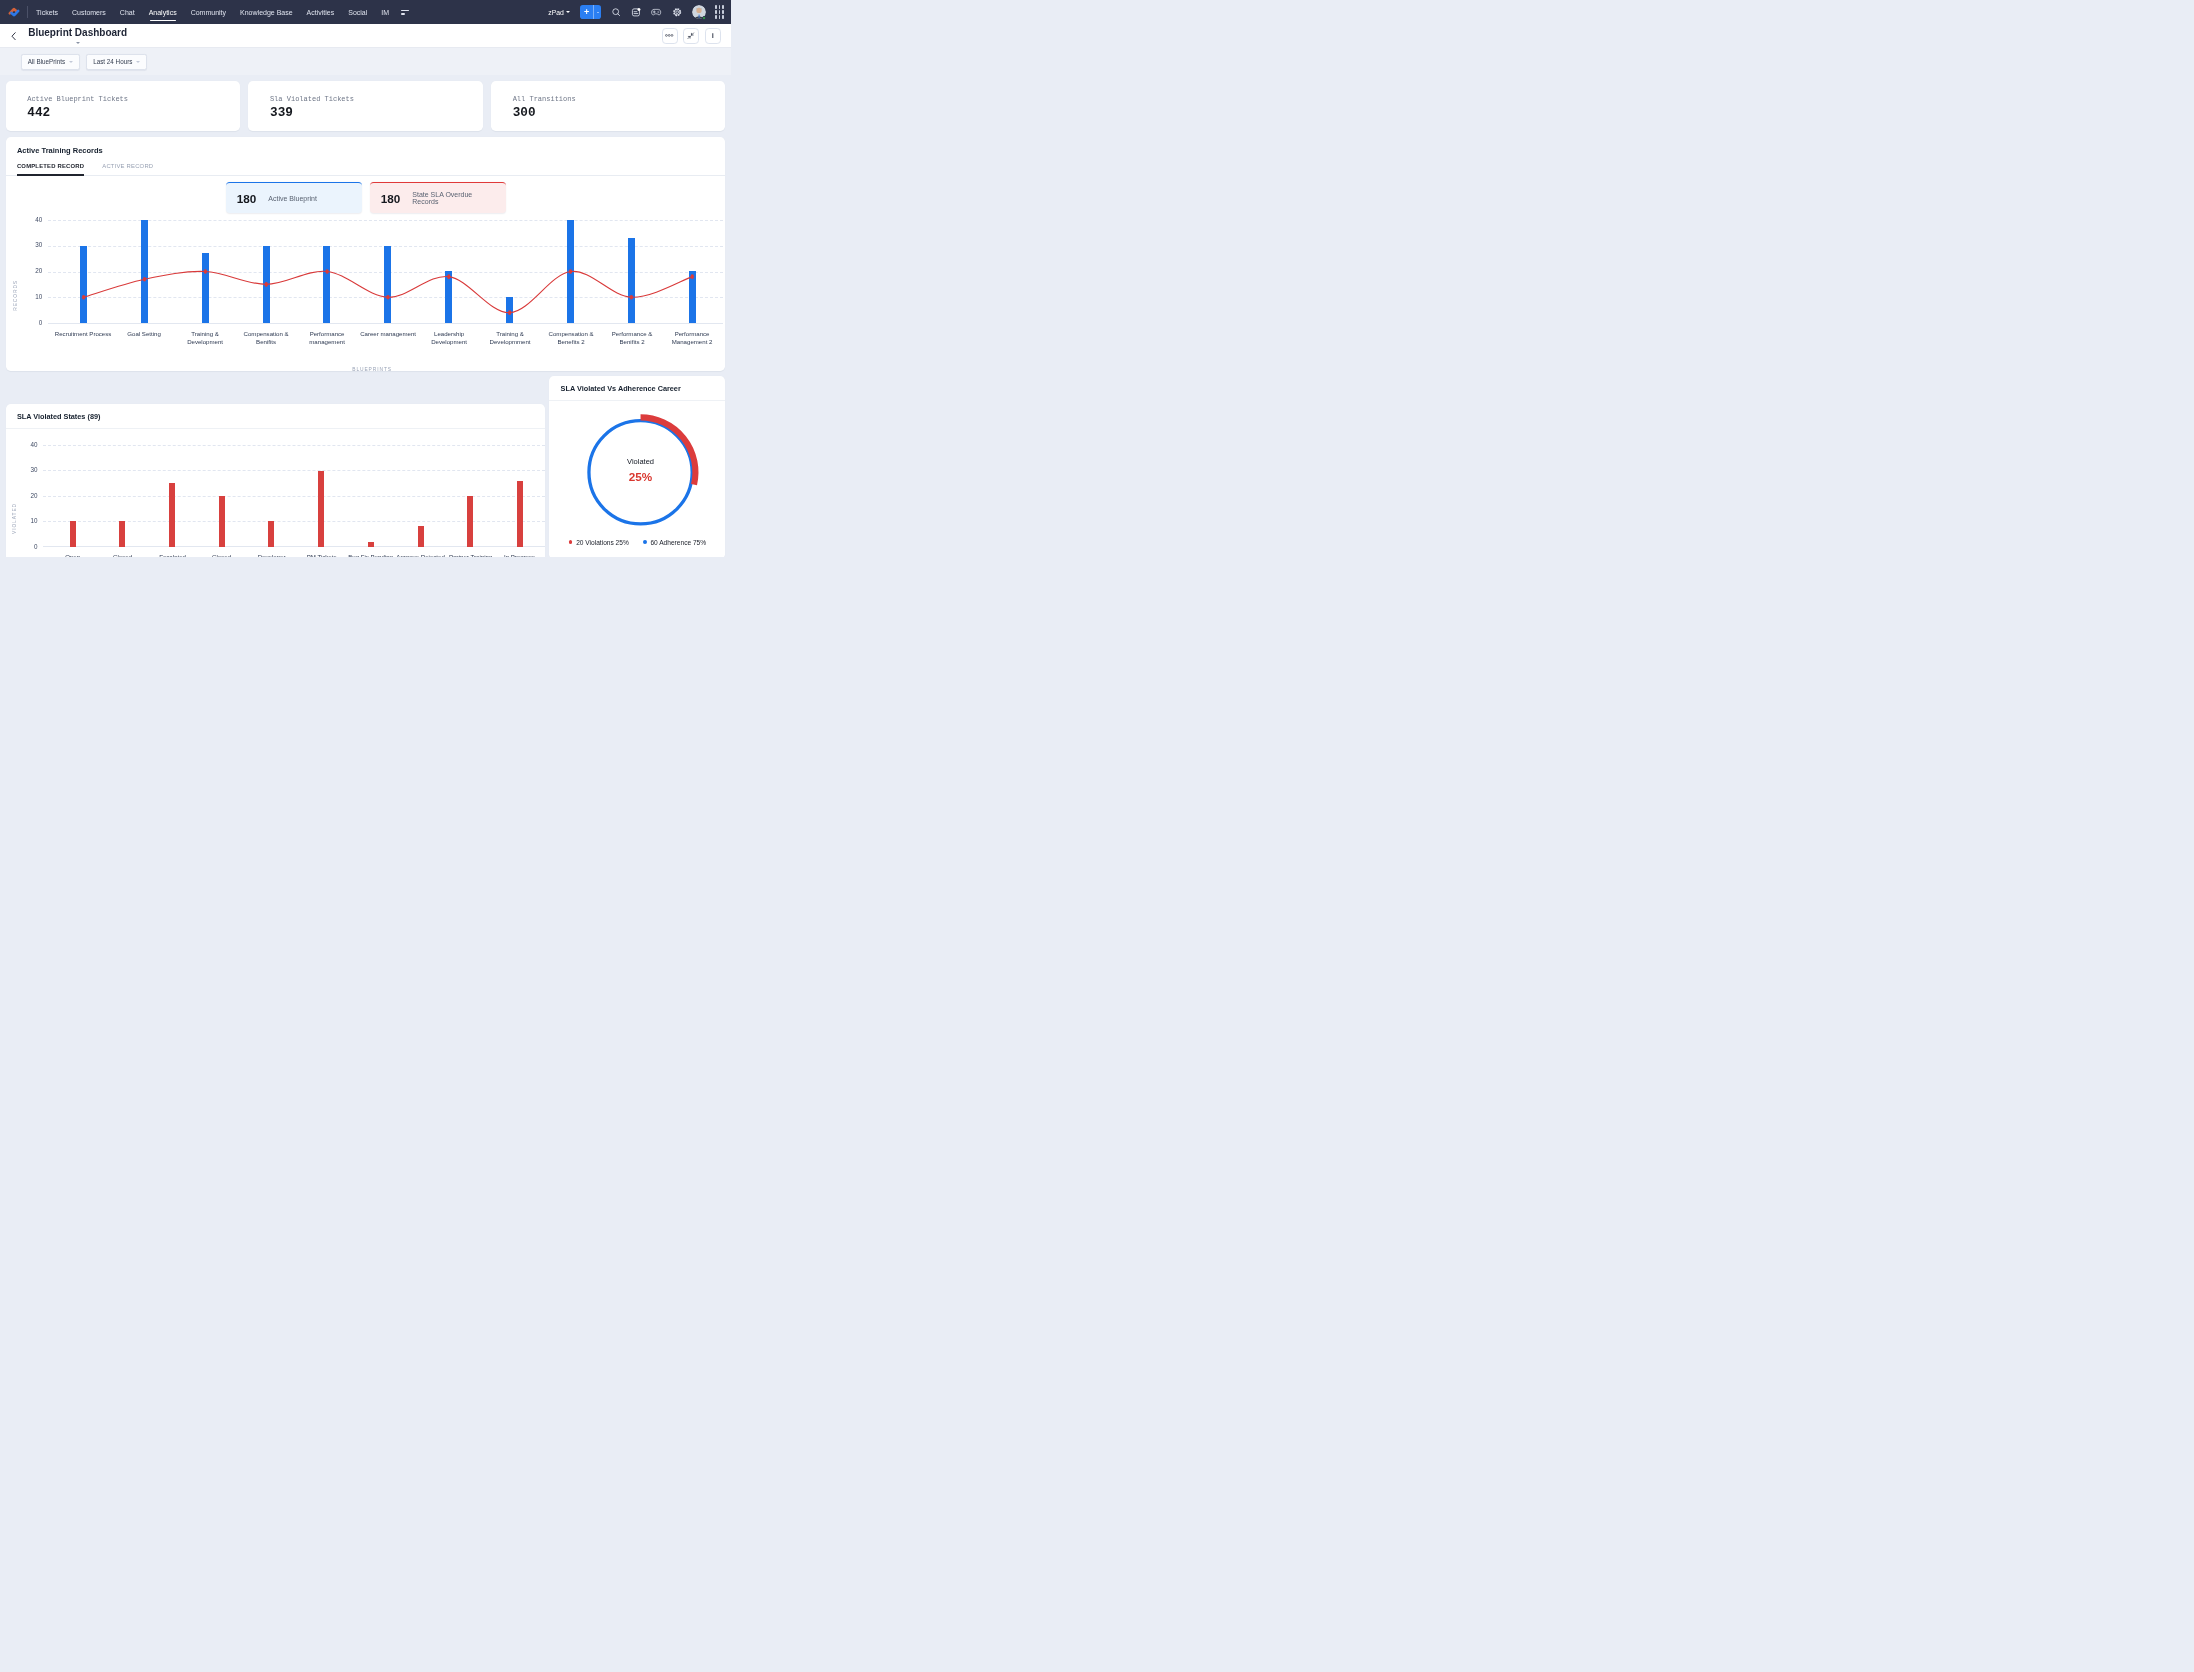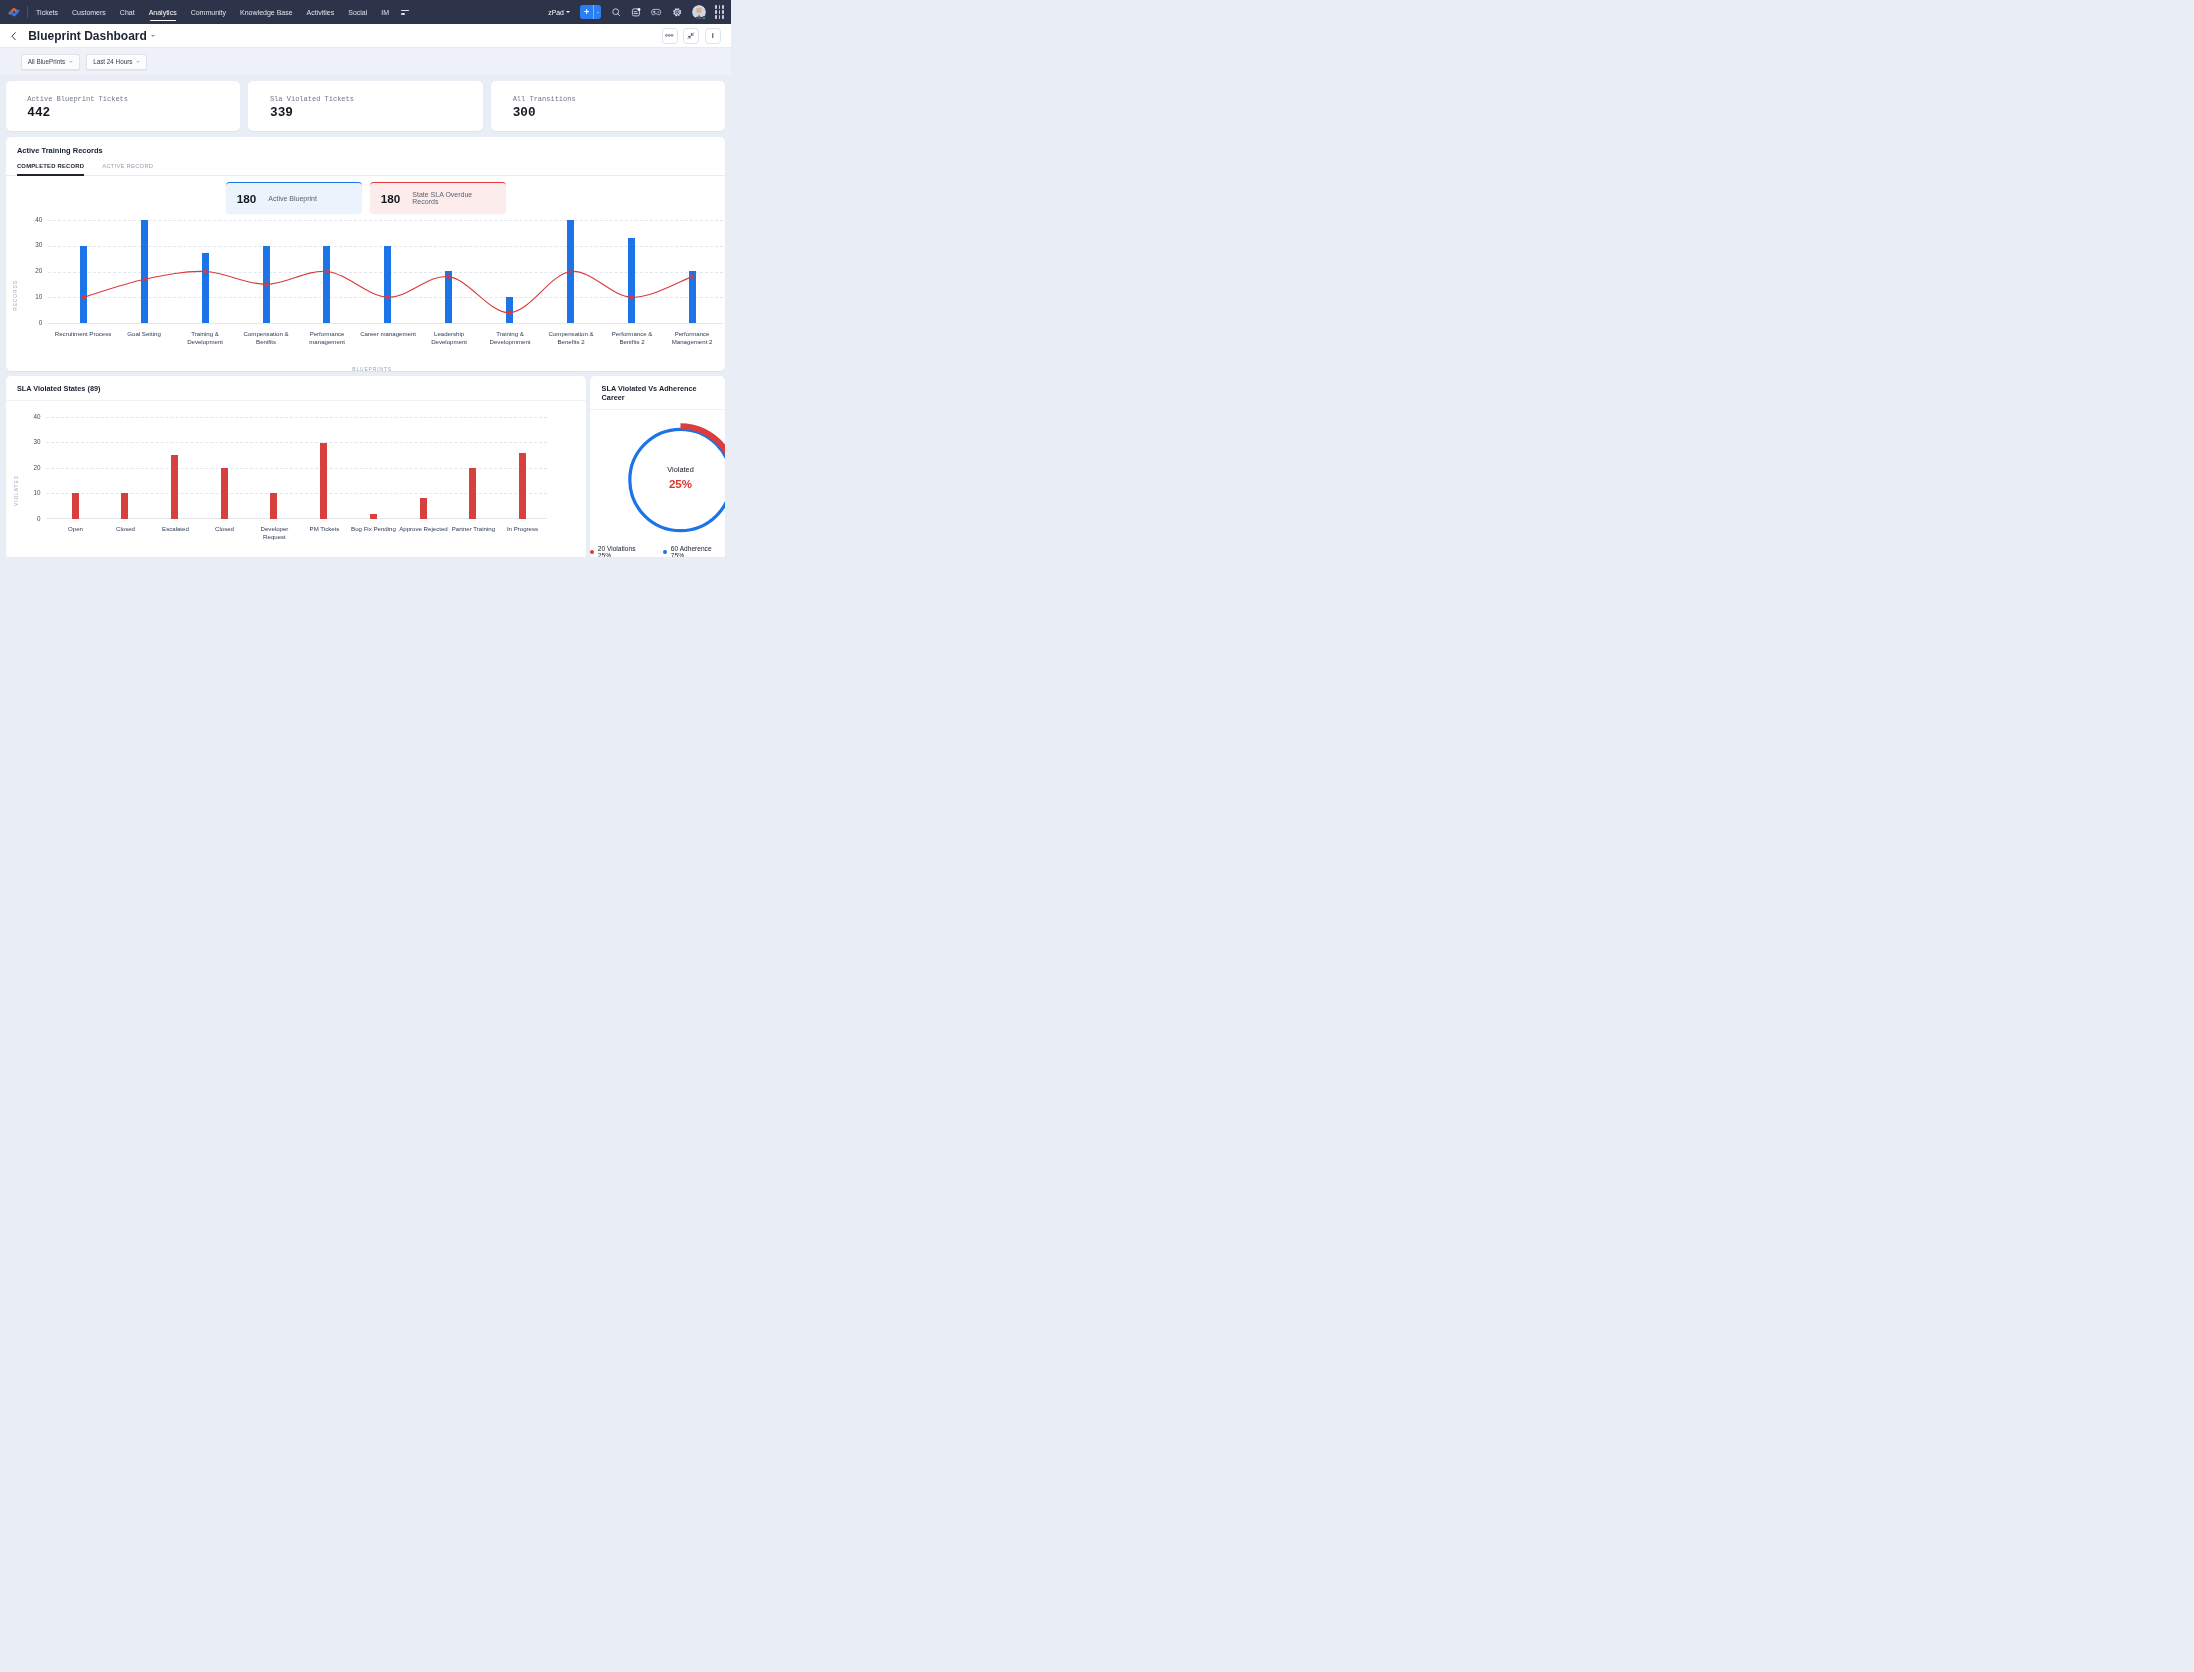--- a/index.html
+++ b/index.html
@@ -29,21 +29,21 @@
   .nav-ico { width:10.3px; height:10.3px; display:block; cursor:pointer; }
   .avatar-wrap { position:relative; width:14px; height:14px; cursor:pointer; }
   .avatar-wrap svg { width:14px; height:14px; border-radius:50%; display:block; }
   .presence { position:absolute; right:-0.5px; bottom:-0.5px; width:4.2px; height:4.2px; background:#35b34a; border:0.9px solid #2d3349; border-radius:50%; }
   .apps-grid { display:grid; grid-template-columns:repeat(3,1.9px); grid-template-rows:repeat(3,3.8px); gap:1.2px; cursor:pointer; }
   .apps-grid i { background:#c7cdda; border-radius:0.7px; }
 
   
   .pagehead { height:24px; background:#fff; display:flex; align-items:center; padding:0 10.3px 0 11.3px; border-bottom:0.5px solid #e7eaf1; }
   .back-btn { width:9.4px; height:9.4px; cursor:pointer; margin-right:7.5px; display:flex; align-items:center; }
-  .page-title { font-size:12px; font-weight:700; color:#1d2334; display:flex; align-items:center; gap:3.8px; cursor:pointer; }
+  .page-title { font-size:10px; font-weight:700; color:#1d2334; display:flex; align-items:center; gap:3.8px; cursor:pointer;flex-direction:column; }
   .page-title .caret { border-top-color:#8a93a6; }
   .head-actions { margin-left:auto; display:flex; gap:5.6px; }
   .icon-btn { width:16px; height:16px; border:0.5px solid #dde3ee; border-radius:3.8px; background:#fff; display:flex; align-items:center; justify-content:center; cursor:pointer; color:#3a4152; }
 
   
   .filterbar { height:27px; background:#eef1f7; display:flex; align-items:center; gap:6.1px; padding:0 20.6px; }
   .filter-btn { height:16px; background:#fbfcfe; border:0.5px solid #dde2ec; border-radius:2.3px; box-shadow:0 0.5px 0.9px rgba(25,39,77,.06); padding:0 6.1px; display:flex; align-items:center; gap:3.8px; font-size:6.3px; color:#333c4e; cursor:pointer; }
 
   
   .kpi-row { display:flex; gap:8.4px; margin:5.6px 5.6px 0;font-family:Liberation Mono, monospace; }
@@ -71,21 +71,21 @@
   .chart { position:relative; }
   .gridline { position:absolute; border-top:0.5px dashed #e1e6f0; height:0; }
   .baseline { position:absolute; height:1.4px; background:#e2e7f0; }
   .ytick { position:absolute; font-size:6.3px; color:#3f4a63; text-align:right; }
   .bar { position:absolute; }
   .cat-label { position:absolute; font-size:6.1px; color:#2e3a52; text-align:center; line-height:1.4; }
   .x-axis-title { font-size:4.9px; letter-spacing:0.9px; color:#98a2b6; text-align:center; }
   .line-svg { position:absolute; left:0; top:0; overflow:visible; }
 
   .bottom-row { display:flex; gap:4.7px; margin:5.6px 5.6px 0; }
-  .states-card { width:580px; height:183px; position:relative; }
+  .states-card { width:539px; height:183px; position:relative;margin-top:28px; }
   .card-head { font-size:7.3px; font-weight:700; color:#16202e; padding:8px 11.3px 6.6px; border-bottom:0.5px solid #eef1f5; }
   .states-chart-wrap { display:flex; margin-top:16px; padding-left:4.7px; }
   .donut-card { flex:1; height:183px; display:flex; flex-direction:column; }
   .donut-svg { display:block; margin:0 auto; }
   .legend { display:flex; justify-content:center; gap:14px; margin-top:0.9px; }
   .legend-item { display:flex; align-items:center; gap:3.8px; font-size:6.6px; color:#20242e; }
   .legend-dot { width:3.8px; height:3.8px; border-radius:50%; display:inline-block; }
 </style>
 </head>
 <body>

